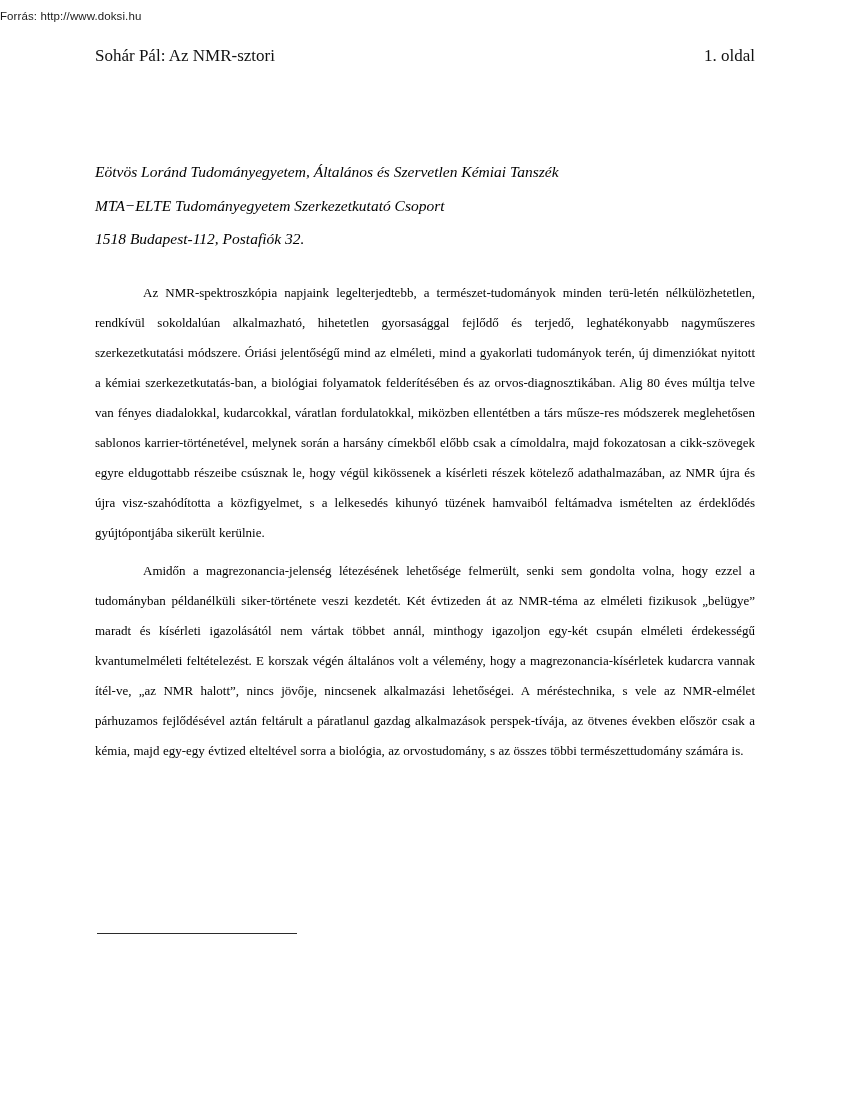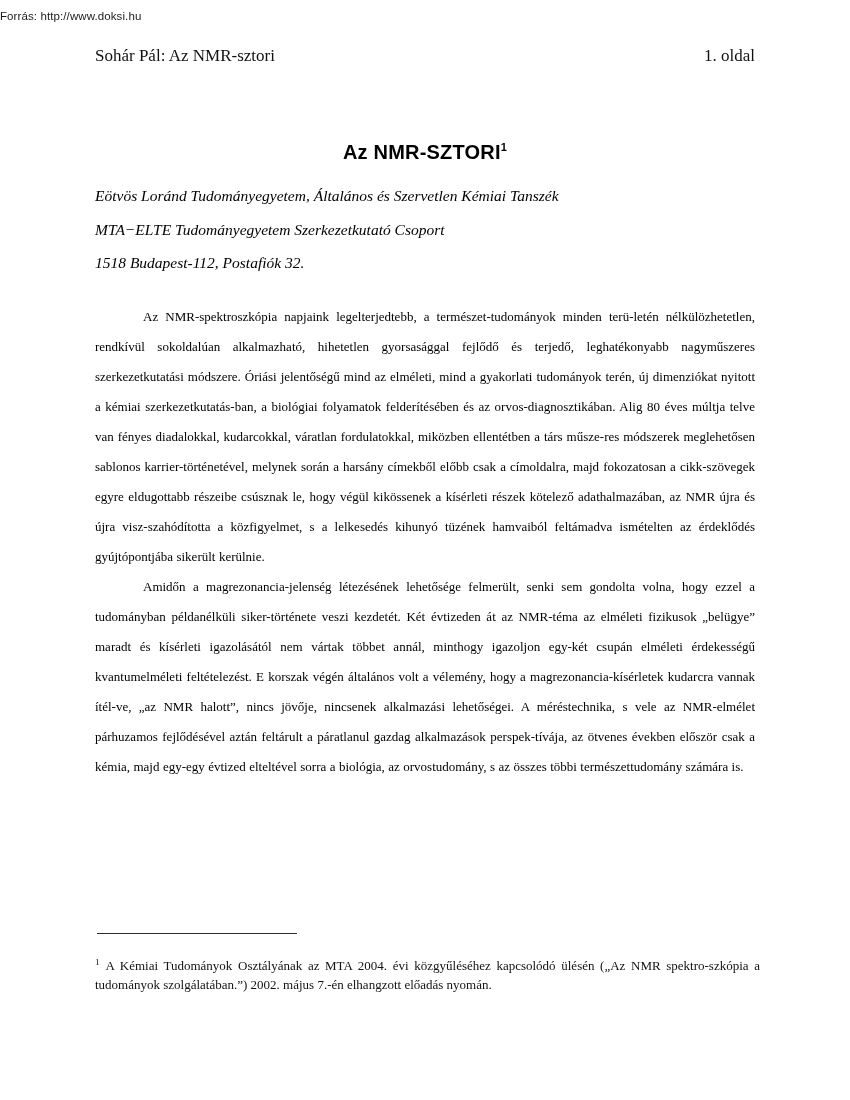--- a/index.html
+++ b/index.html
@@ -99,21 +99,21 @@
   .body-par {
     font-size: 13px;
     line-height: 30px;
     text-align: justify;
     text-justify: inter-word;
     margin: 0;
     text-indent: 48px;
     hyphens: manual;
     word-spacing: 0.2px;
   }
-  .body-par + .body-par { margin-top: 0; }
+  .body-par + .body-par { margin-top: 8px; }
 
   
   .footnote-zone {
     position: absolute;
     left: 95px;
     top: 933px;
     width: 665px;
   }
   .footnote-rule {
     width: 200px;
@@ -142,32 +142,30 @@
 
   <div class="source-bar">Forrás: http://www.doksi.hu</div>
 
   <div class="running-head">
     <span class="rh-left">Sohár Pál: Az NMR-sztori</span>
     <span class="rh-right">1. oldal</span>
   </div>
 
   <div class="content">
 
-    <h1 class="doc-title"><span>Az NMR-SZTORI</span><span class="fn-ref">1</span></h1>
 
 
     <div class="affiliation first">Eötvös Loránd Tudományegyetem, Általános és Szervetlen Kémiai Tanszék</div>
     <div class="affiliation mid">MTA−ELTE Tudományegyetem Szerkezetkutató Csoport</div>
     <div class="affiliation last">1518 Budapest-112, Postafiók 32.</div>
 
     <div class="body-block">
       <p class="body-par">Az NMR-spektroszkópia napjaink legelterjedtebb, a természet-tudományok minden terü-letén nélkülözhetetlen, rendkívül sokoldalúan alkalmazható, hihetetlen gyorsasággal fejlődő és terjedő, leghatékonyabb nagyműszeres szerkezetkutatási módszere. Óriási jelentőségű mind az elméleti, mind a gyakorlati tudományok terén, új dimenziókat nyitott a kémiai szerkezetkutatás-ban, a biológiai folyamatok felderítésében és az orvos-diagnosztikában. Alig 80 éves múltja telve van fényes diadalokkal, kudarcokkal, váratlan fordulatokkal, miközben ellentétben a társ műsze-res módszerek meglehetősen sablonos karrier-történetével, melynek során a harsány címekből előbb csak a címoldalra, majd fokozatosan a cikk-szövegek egyre eldugottabb részeibe csúsznak le, hogy végül kikössenek a kísérleti részek kötelező adathalmazában, az NMR újra és újra visz-szahódította a közfigyelmet, s a lelkesedés kihunyó tüzének hamvaiból feltámadva ismételten az érdeklődés gyújtópontjába sikerült kerülnie.</p>
       <p class="body-par">Amidőn a magrezonancia-jelenség létezésének lehetősége felmerült, senki sem gondolta volna, hogy ezzel a tudományban példanélküli siker-története veszi kezdetét. Két évtizeden át az NMR-téma az elméleti fizikusok „belügye” maradt és kísérleti igazolásától nem vártak többet annál, minthogy igazoljon egy-két csupán elméleti érdekességű kvantumelméleti feltételezést. E korszak végén általános volt a vélemény, hogy a magrezonancia-kísérletek kudarcra vannak ítél-ve, „az NMR halott”, nincs jövője, nincsenek alkalmazási lehetőségei. A méréstechnika, s vele az NMR-elmélet párhuzamos fejlődésével aztán feltárult a páratlanul gazdag alkalmazások perspek-tívája, az ötvenes években először csak a kémia, majd egy-egy évtized elteltével sorra a biológia, az orvostudomány, s az összes többi természettudomány számára is.</p>
     </div>
 
   </div>
 
   <div class="footnote-zone">
     <div class="footnote-rule"></div>
-    <p class="footnote"><span class="fn-num">1</span><span>A Kémiai Tudományok Osztályának az MTA 2004. évi közgyűléséhez kapcsolódó ülésén („Az NMR spektro-szkópia a tudományok szolgálatában.”) 2002. május 7.-én elhangzott előadás nyomán.</span></p>
   </div>
 
 </div>
 
 </body></html>

